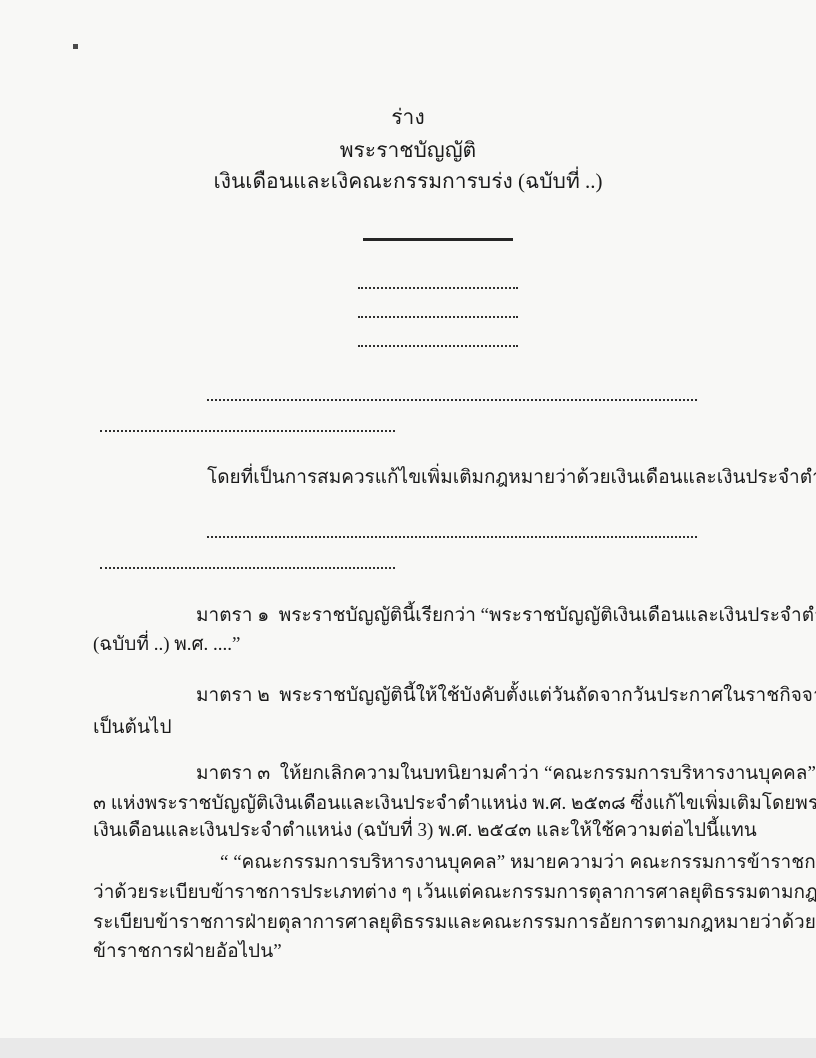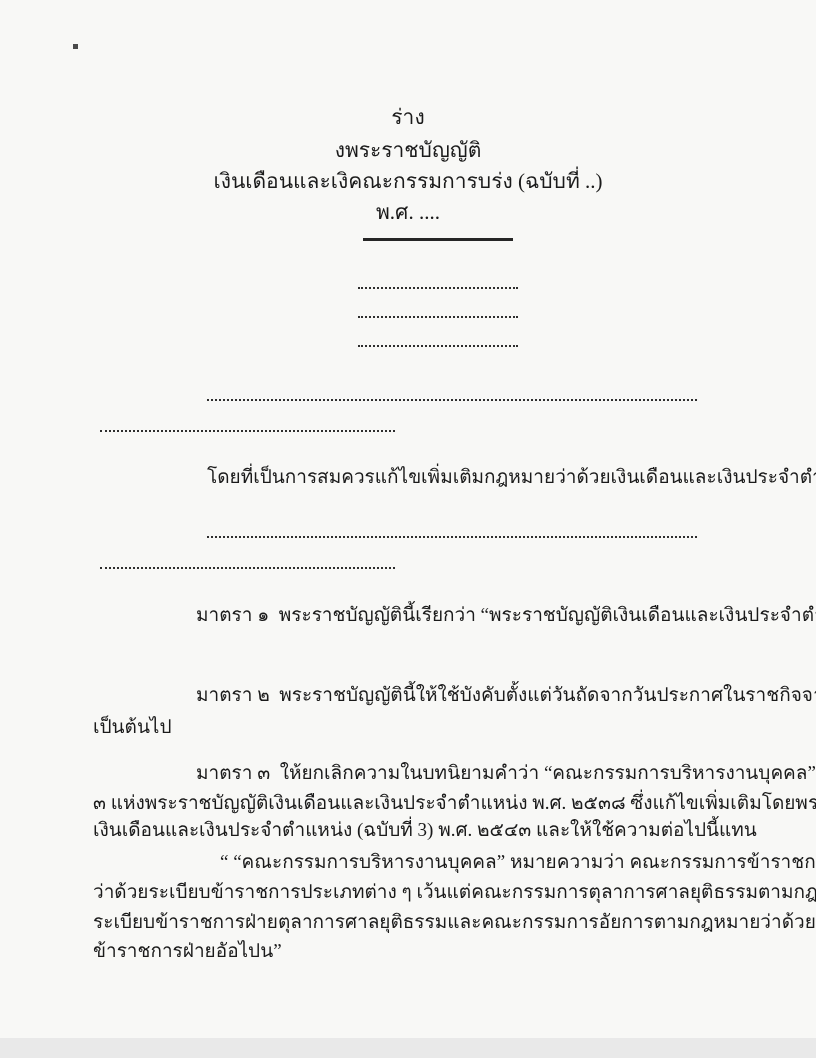--- a/index.html
+++ b/index.html
@@ -62,39 +62,39 @@
   .m-indent3 { left: 220px; }
 </style>
 </head>
 <body>
 
 <div class="page">
 
   <span class="speck"></span>
 
   <div class="titleline" style="top:104px">ร่าง</div>
-  <div class="titleline" style="top:137px">งพระราชบัญญัติ</div>
+  <div class="titleline" style="top:137px">พระราชบัญญัติ</div>
   <div class="titleline" style="top:168px">เงินเดือนและเงิคณะกรรมการบร่ง (ฉบับที่ ..)</div>
-  <div class="titleline" style="top:199px">พ.ศ. ....</div>
 
   <div class="rule"></div>
 
   <div class="dots center-short" style="top:287px"></div>
   <div class="dots center-short" style="top:316px"></div>
   <div class="dots center-short" style="top:345px"></div>
 
   <div class="dots long" style="top:399px"></div>
   <div class="dots tail" style="top:430px"></div>
 
   <div class="bodyline m-indent2" style="top:464px">โดยที่เป็นการสมควรแก้ไขเพิ่มเติมกฎหมายว่าด้วยเงินเดือนและเงินประจำตำแหน่ง</div>
 
   <div class="dots long" style="top:536px"></div>
   <div class="dots tail" style="top:567px"></div>
 
   <div class="bodyline m-indent" style="top:602px">มาตรา ๑  พระราชบัญญัตินี้เรียกว่า “พระราชบัญญัติเงินเดือนและเงินประจำตำแหน่ง</div>
+  <div class="bodyline m-left" style="top:631px">(ฉบับที่ ..) พ.ศ. ....”</div>
 
   <div class="bodyline m-indent" style="top:682px">มาตรา ๒  พระราชบัญญัตินี้ให้ใช้บังคับตั้งแต่วันถัดจากวันประกาศในราชกิจจานุเบกษา</div>
   <div class="bodyline m-left" style="top:714px">เป็นต้นไป</div>
 
   <div class="bodyline m-indent" style="top:760px">มาตรา ๓  ให้ยกเลิกความในบทนิยามคำว่า “คณะกรรมการบริหารงานบุคคล” ในมาตรา</div>
   <div class="bodyline m-left" style="top:790px">๓ แห่งพระราชบัญญัติเงินเดือนและเงินประจำตำแหน่ง พ.ศ. ๒๕๓๘ ซึ่งแก้ไขเพิ่มเติมโดยพระราชบัญญัติ</div>
   <div class="bodyline m-left" style="top:817px">เงินเดือนและเงินประจำตำแหน่ง (ฉบับที่ 3) พ.ศ. ๒๕๔๓ และให้ใช้ความต่อไปนี้แทน</div>
 
   <div class="bodyline m-indent3" style="top:849px">“ “คณะกรรมการบริหารงานบุคคล” หมายความว่า คณะกรรมการข้าราชการตามกฎหมาย</div>
   <div class="bodyline m-left" style="top:879px">ว่าด้วยระเบียบข้าราชการประเภทต่าง ๆ เว้นแต่คณะกรรมการตุลาการศาลยุติธรรมตามกฎหมายว่าด้วย</div>

